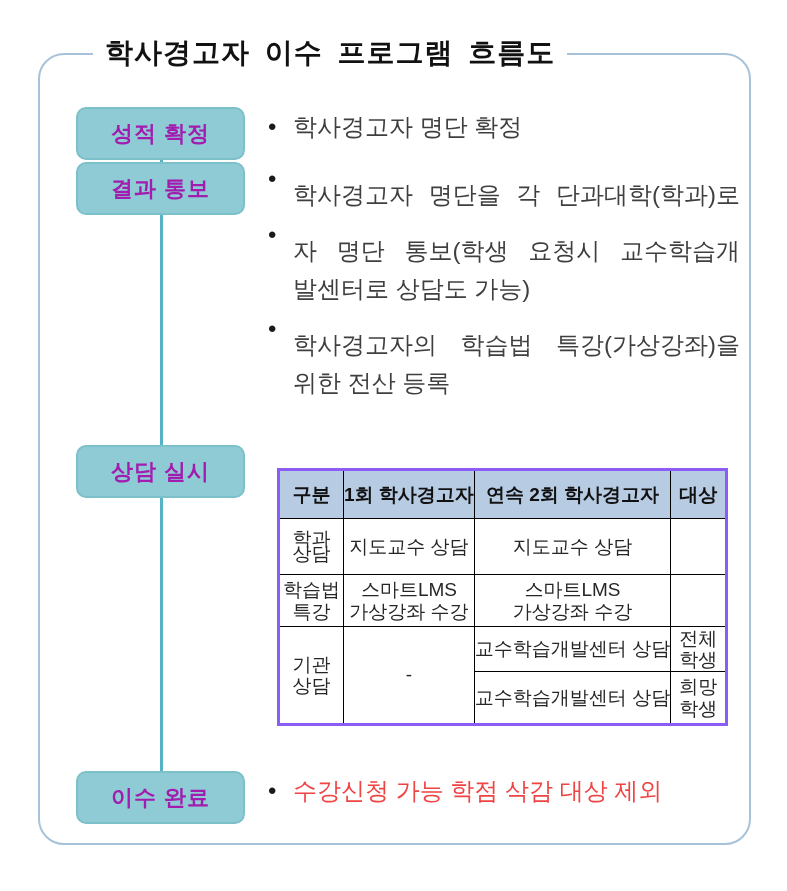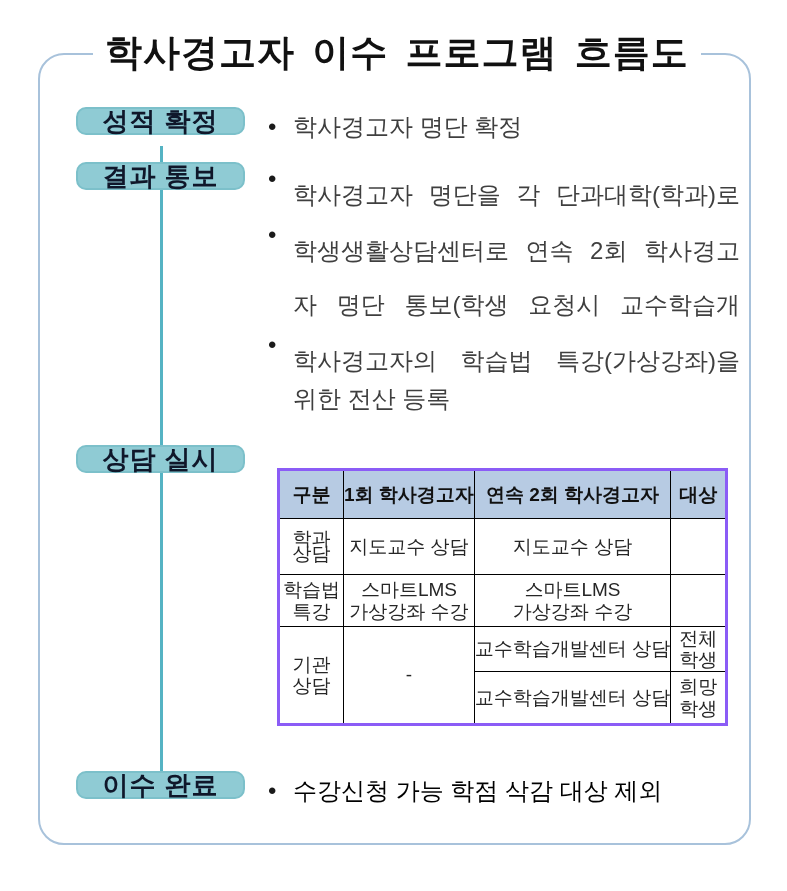--- a/index.html
+++ b/index.html
@@ -3,28 +3,28 @@
 <meta charset="utf-8">
 <style>
   html,body{margin:0;padding:0;background:#fff;}
   .canvas{position:relative;width:787px;height:891px;background:#ffffff;overflow:hidden;
           font-family:"Liberation Sans",sans-serif;}
 
   .frame{position:absolute;left:38px;top:53px;width:713px;height:792px;box-sizing:border-box;
          border:2px solid #A8C2DB;border-radius:26px;z-index:0;}
 
   .page-title{position:absolute;left:93px;top:35px;height:36px;line-height:36px;z-index:3;
-              background:#ffffff;padding:0 12px;font-size:37px;font-weight:bold;color:#111111;
+              background:#ffffff;padding:0 12px;font-size:28px;font-weight:bold;color:#111111;
               letter-spacing:1px;word-spacing:6px;white-space:nowrap;}
 
   .connector{position:absolute;left:160px;top:146px;width:3px;height:627px;background:#55B3C3;z-index:1;}
 
-  .stage{position:absolute;left:76px;width:169px;height:28px;box-sizing:border-box;z-index:2;
+  .stage{position:absolute;left:76px;width:169px;height:53px;box-sizing:border-box;z-index:2;
          background:#8FCBD4;border:2px solid #7CC0CA;border-radius:10px;
-         color:#0f172a;font-size:26px;font-weight:bold;letter-spacing:1px;white-space:nowrap;
+         color:#a21caf;font-size:22px;font-weight:bold;letter-spacing:1px;white-space:nowrap;
          display:flex;align-items:center;justify-content:center;}
   .stage-1{top:107px}.stage-2{top:162px}.stage-3{top:445px}.stage-4{top:771px}
 
   .bullets{position:absolute;left:268px;top:108px;width:472px;z-index:2;
            color:#3F3F3F;font-size:24px;line-height:38px;}
   .bullet{display:flex;}
   .mb-lg{margin-bottom:14px;}
   .mb-sm{margin-bottom:2px;}
   .dot{width:25px;flex:none;color:#1a1a1a;}
   .txt{width:447px;overflow:hidden;}
@@ -36,21 +36,21 @@
                 border:3px solid #8b5cf6;font-size:19px;color:#262626;}
   table.counsel th,table.counsel td{border:1.5px solid #000000;text-align:center;
                 vertical-align:middle;padding:0;overflow:hidden;white-space:nowrap;}
   table.counsel th{background:#B7CBE3;font-weight:bold;color:#111111;}
   tr.hr0{height:49px}tr.hr1{height:56px}tr.hr2{height:52px}tr.hr3{height:45px}tr.hr4{height:53px}
   .tight{line-height:0.78;}
   .two{line-height:1.12;margin-left:48px;}
 
   .completion{position:absolute;left:268px;top:772px;z-index:2;display:flex;
               font-size:24px;line-height:38px;}
-  .completion .ctxt{color:#000000;white-space:nowrap;}
+  .completion .ctxt{color:#ef4444;white-space:nowrap;}
 </style>
 </head>
 <body>
 
 <div class="canvas">
 
   <div class="frame"></div>
 
   <div class="page-title">학사경고자 이수 프로그램 흐름도</div>
 
@@ -81,22 +81,22 @@
     <div class="bullet mb-sm">
       <span class="dot">•</span>
       <div class="txt">
         <div class="bline full">학사경고자 명단을 각 단과대학(학과)로</div>
       </div>
     </div>
 
     <div class="bullet mb-sm">
       <span class="dot">•</span>
       <div class="txt">
-        <div class="bline full">학생생활상담센터로 연속 2회 학사경고</div>
         <div class="bline full">자 명단 통보(학생 요청시 교수학습개</div>
+        <div class="bline">발센터로 상담도 가능)</div>
       </div>
     </div>
 
     <div class="bullet">
       <span class="dot">•</span>
       <div class="txt">
         <div class="bline full">학사경고자의 학습법 특강(가상강좌)을</div>
         <div class="bline">위한 전산 등록</div>
       </div>
     </div>

